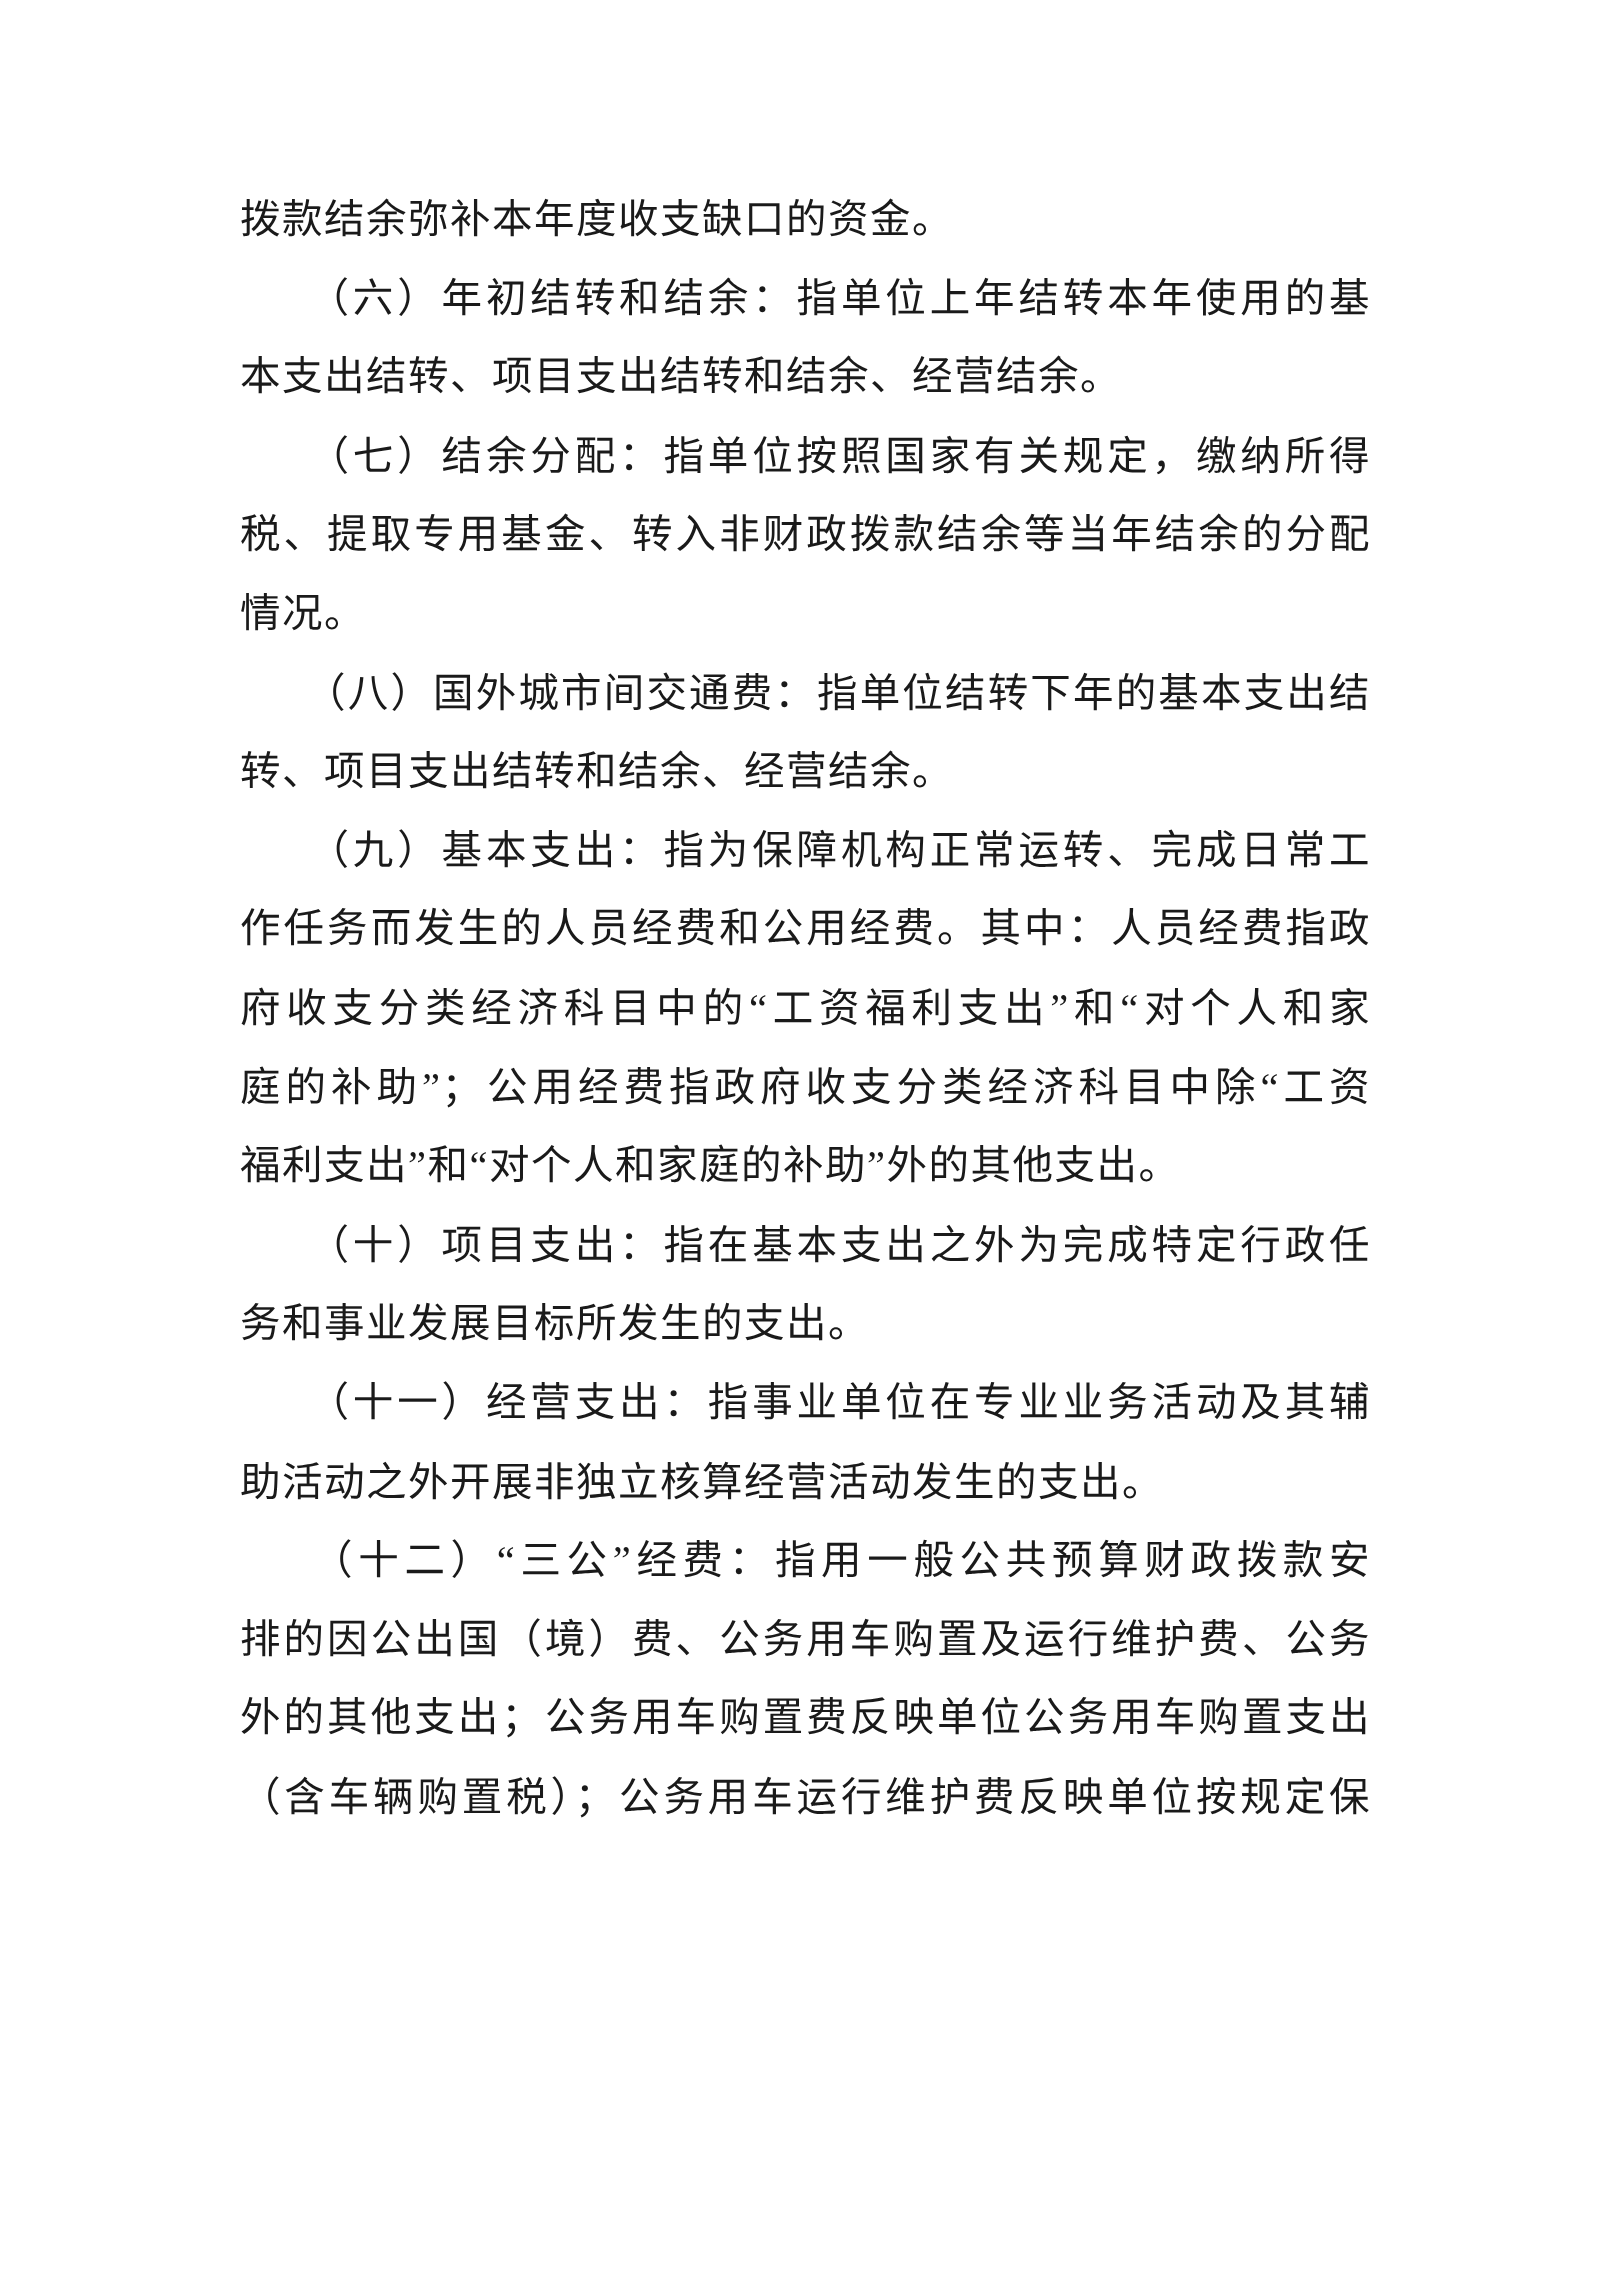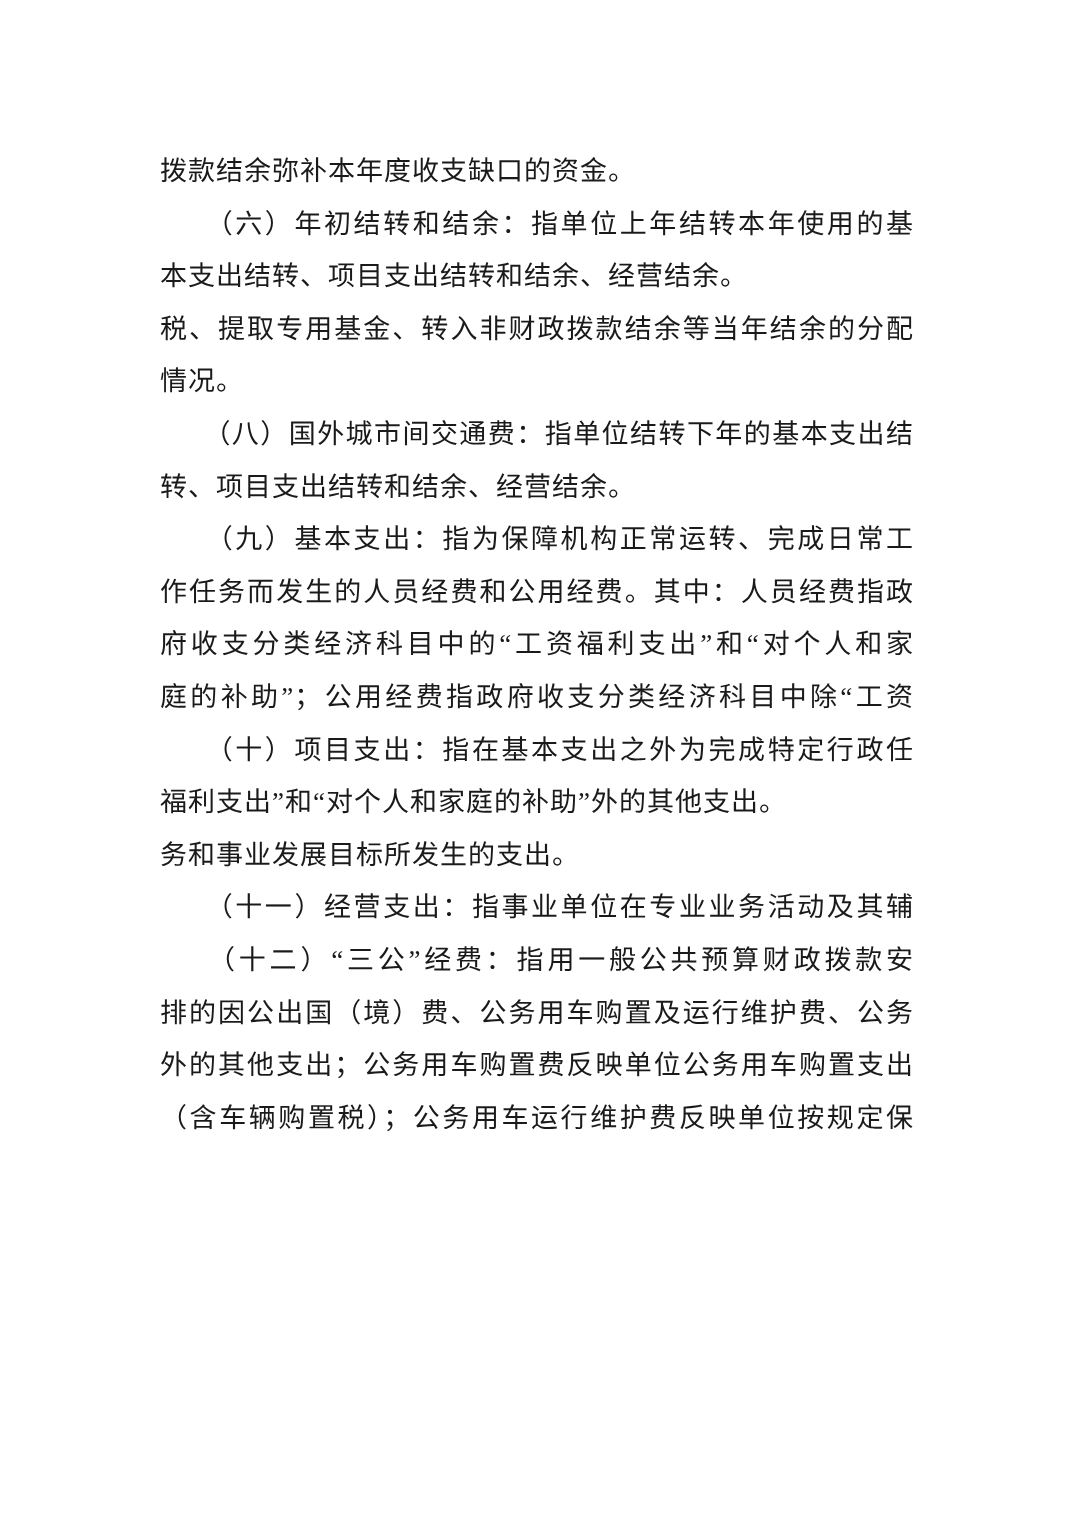--- a/index.html
+++ b/index.html
@@ -11,21 +11,21 @@
     position: relative;
     width: 1074px;
     height: 1520px;
     background: #ffffff;
     overflow: hidden;
     font-family: "Liberation Serif", "DejaVu Serif", serif;
   }
   .textblock {
     position: absolute;
     left: 160px;
-    top: 145px;
+    top: 120px;
     width: 754px;
     font-size: 27px;
     color: #1a1a1a;
     font-weight: 400;
   }
   .line {
     line-height: 52.6px;
     height: 52.6px;
     letter-spacing: 1px;
     text-align: justify;
@@ -38,30 +38,32 @@
   }
 </style>
 </head>
 <body>
 
 <div class="page">
   <div class="textblock" style="color: rgb(26, 26, 26);">
       <div class="line">拨款结余弥补本年度收支缺口的资金。</div>
       <div class="line fill">　　（六）年初结转和结余：指单位上年结转本年使用的基</div>
       <div class="line">本支出结转、项目支出结转和结余、经营结余。</div>
+      <div class="line fill">　　（七）结余分配：指单位按照国家有关规定，缴纳所得</div>
       <div class="line fill">税、提取专用基金、转入非财政拨款结余等当年结余的分配</div>
       <div class="line">情况。</div>
       <div class="line fill">　　（八）国外城市间交通费：指单位结转下年的基本支出结</div>
       <div class="line">转、项目支出结转和结余、经营结余。</div>
       <div class="line fill">　　（九）基本支出：指为保障机构正常运转、完成日常工</div>
       <div class="line fill">作任务而发生的人员经费和公用经费。其中：人员经费指政</div>
       <div class="line fill">府收支分类经济科目中的“工资福利支出”和“对个人和家</div>
       <div class="line fill">庭的补助”；公用经费指政府收支分类经济科目中除“工资</div>
+      <div class="line">福利支出”和“对个人和家庭的补助”外的其他支出。</div>
       <div class="line fill">　　（十）项目支出：指在基本支出之外为完成特定行政任</div>
-      <div class="line">福利支出”和“对个人和家庭的补助”外的其他支出。</div>
       <div class="line">务和事业发展目标所发生的支出。</div>
       <div class="line fill">　　（十一）经营支出：指事业单位在专业业务活动及其辅</div>
+      <div class="line">助活动之外开展非独立核算经营活动发生的支出。</div>
       <div class="line fill">　　（十二）“三公”经费：指用一般公共预算财政拨款安</div>
       <div class="line fill">排的因公出国（境）费、公务用车购置及运行维护费、公务</div>
       <div class="line fill">外的其他支出；公务用车购置费反映单位公务用车购置支出</div>
       <div class="line fill">（含车辆购置税）；公务用车运行维护费反映单位按规定保</div>
     </div>
 </div>
 
 </body></html>

